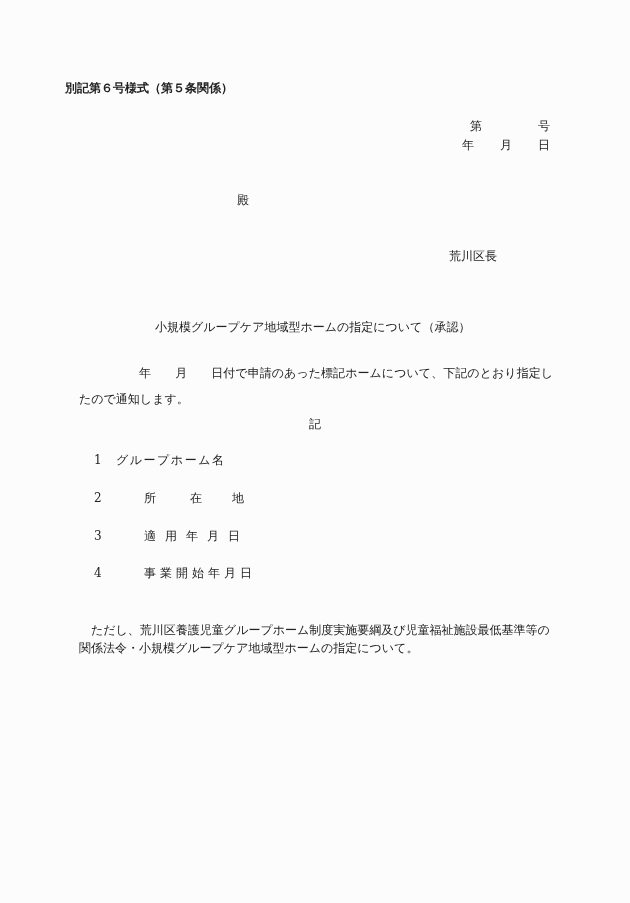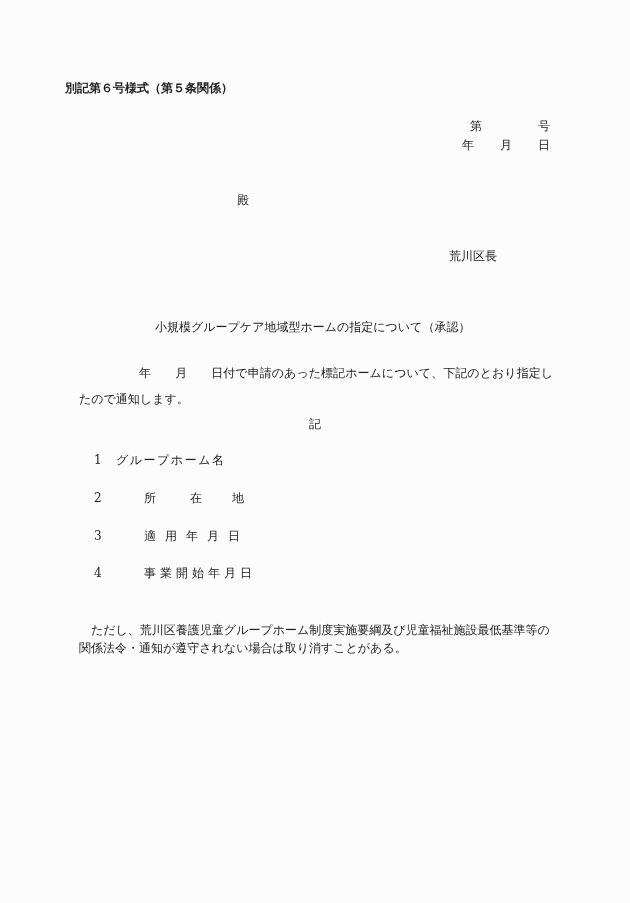--- a/index.html
+++ b/index.html
@@ -97,13 +97,13 @@
 <div class="abs item" id="item-3">
   <span class="num">3</span>
   <span class="label spaced-2"><span>適</span><span>用</span><span>年</span><span>月</span><span>日</span></span>
 </div>
 
 <div class="abs item" id="item-4">
   <span class="num">4</span>
   <span class="label spaced-2"><span>事</span><span>業</span><span>開</span><span>始</span><span>年</span><span>月</span><span>日</span></span>
 </div>
 
-<div class="abs" id="proviso">ただし、荒川区養護児童グループホーム制度実施要綱及び児童福祉施設最低基準等の関係法令・通知が遵守されない場合は取り消すことがある。</div>
+<div class="abs" id="proviso">ただし、荒川区養護児童グループホーム制度実施要綱及び児童福祉施設最低基準等の関係法令・小規模グループケア地域型ホームの指定について。</div>
 
 </body></html>

